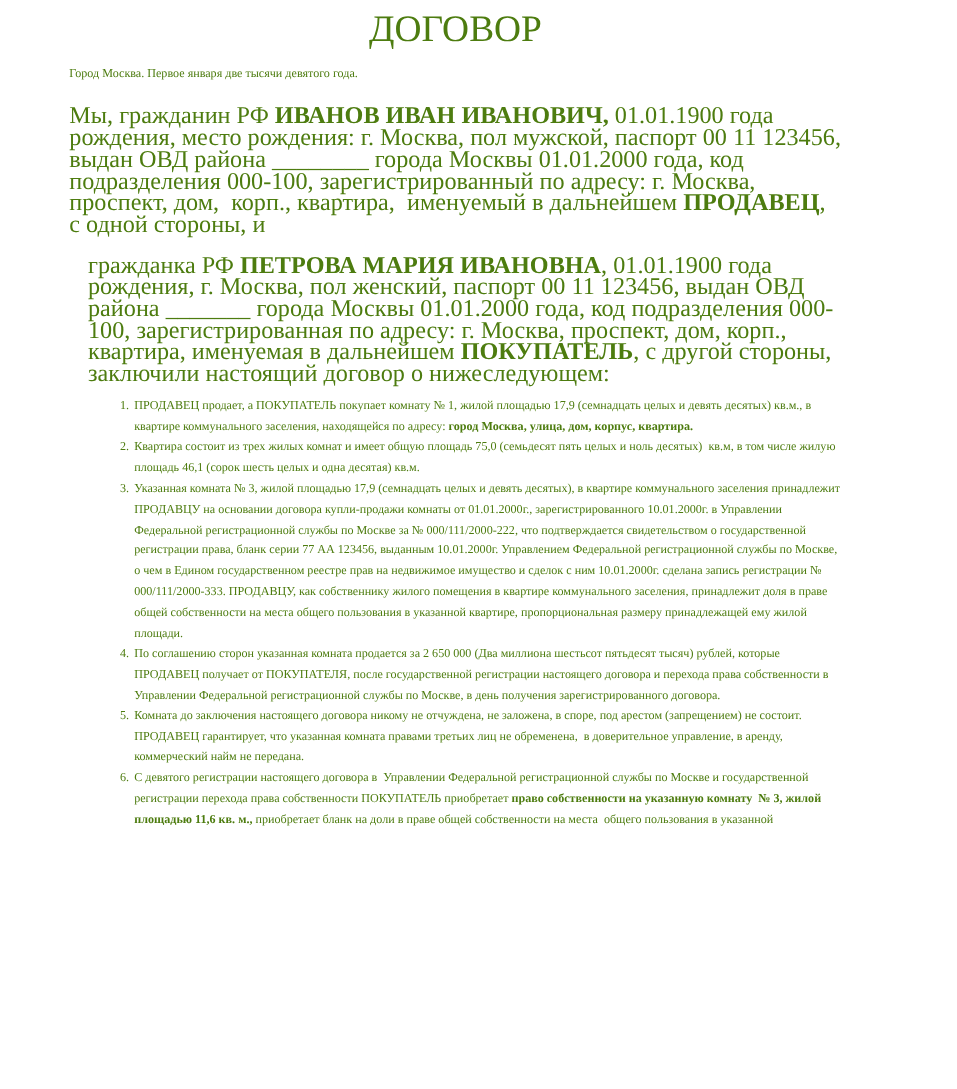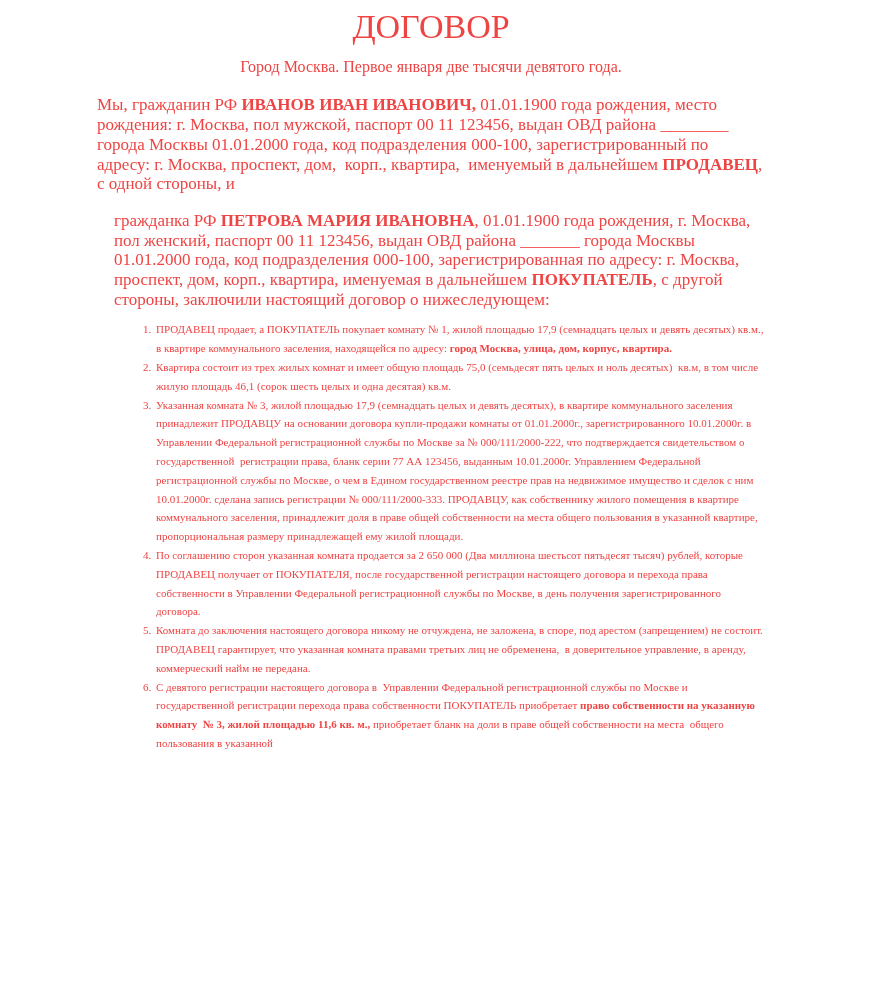--- a/index.html
+++ b/index.html
@@ -4,46 +4,46 @@
 <style>
   html, body { margin: 0; padding: 0; }
   body {
     width: 870px; height: 990px;
     background: #ffffff;
     overflow: hidden;
   }
   .doc {
     box-sizing: border-box;
     width: 870px; height: 764px;
-    padding: 8px 105px 0 97px;
+    padding: 8px 105px 0 63px;
     font-family: "Liberation Serif", "DejaVu Serif", serif;
-    color: #ef4444;
+    color: #4d7c0f;
   }
   .title {
     font-size: 34px;
     font-weight: normal;
     text-align: center;
     margin: 0;
     line-height: 1.1;
   }
   .subtitle {
     font-size: 24px;
     font-weight: bold;
     text-align: center;
     margin: 10px 0 0 0;
     line-height: 1.15;
   }
   .dateline {
-    font-size: 16px;
-    text-align: center;
+    font-size: 11px;
+    text-align: left;
     margin: 12px 0 0 0;
     line-height: 20px;
   }
   .para {
-    font-size: 17px;
+    font-size: 22px;
     line-height: 19.7px;
     margin: 18px 0 0 0;
     white-space: pre-wrap;
     text-align: left;
   }
   #preamble .para + .para { margin-top: 17px; margin-left: 17px; }
   .clauses {
     font-size: 11px;
     line-height: 18.8px;
     margin: 11px 0 0 0;

